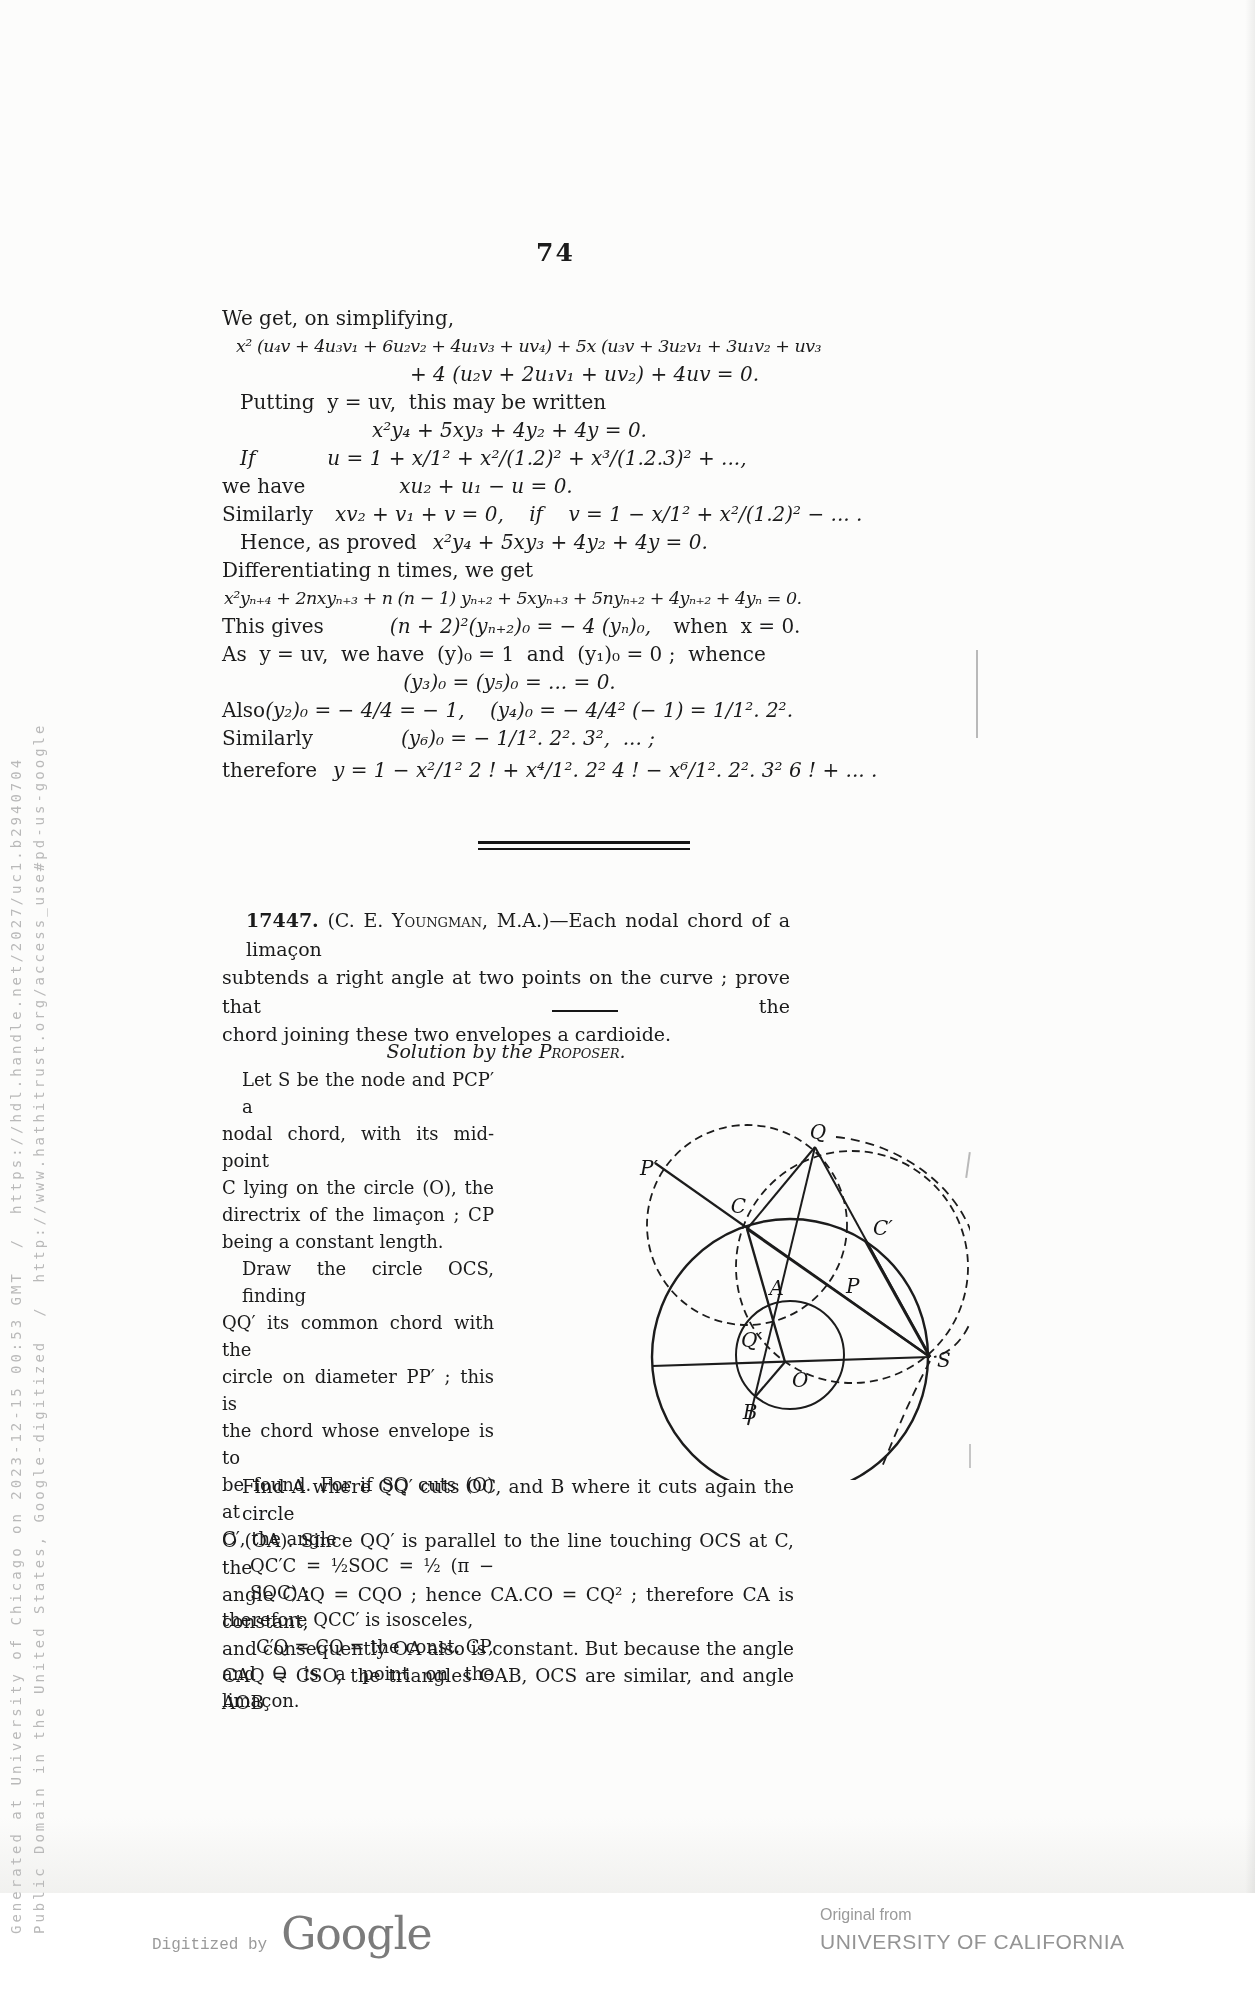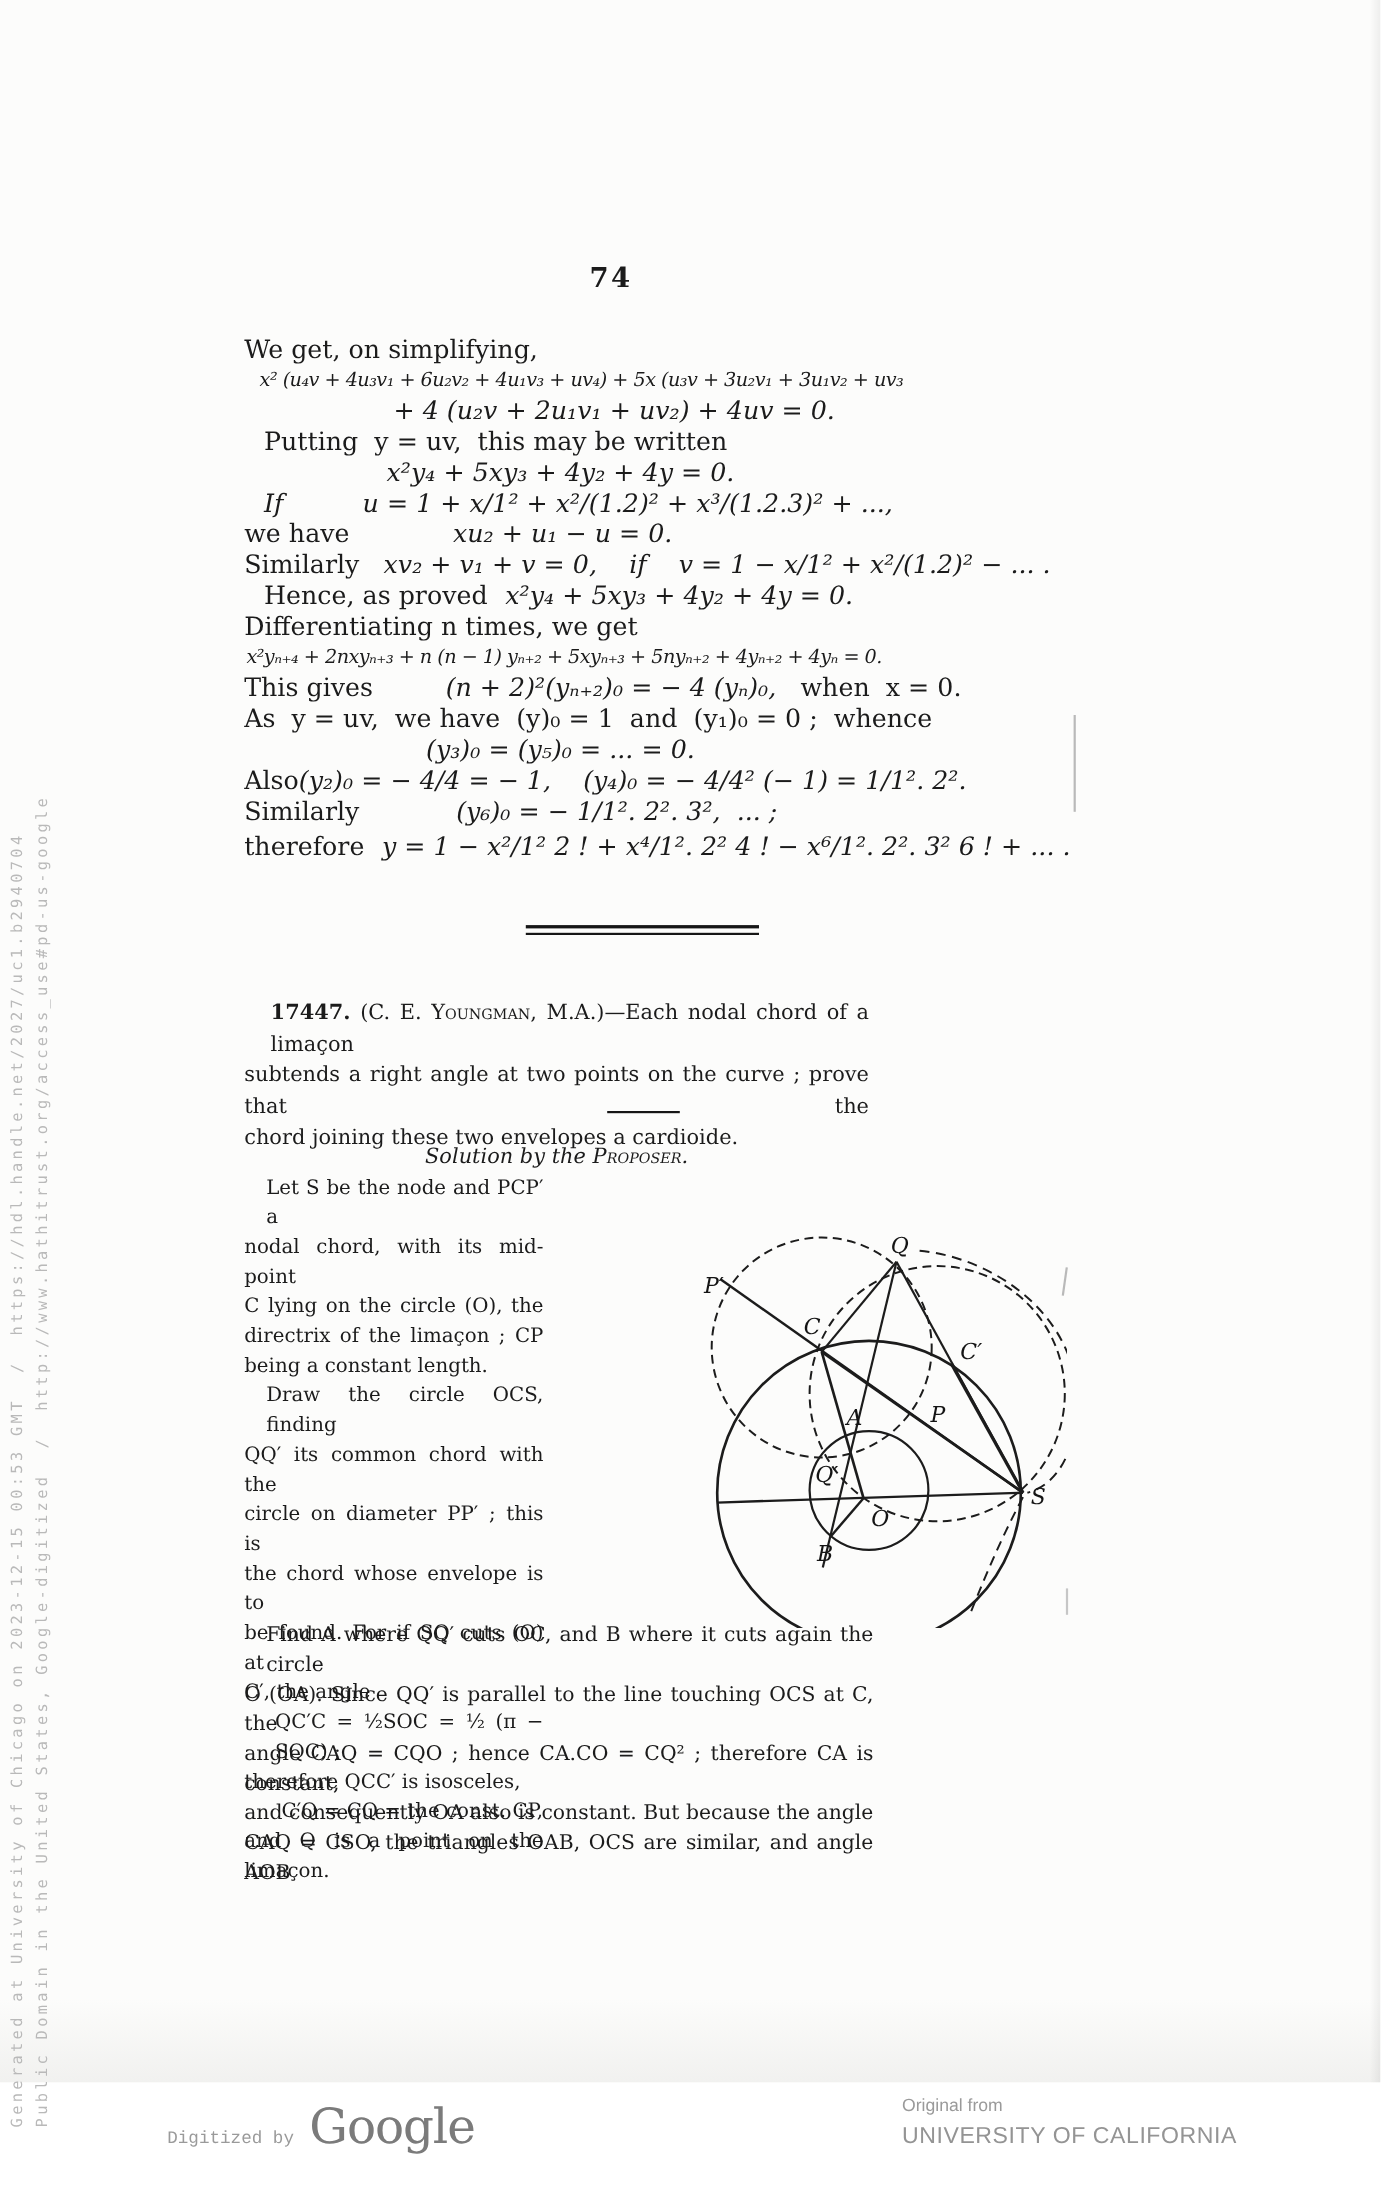--- a/index.html
+++ b/index.html
@@ -16,21 +16,21 @@
   
   .vert-line{position:absolute;transform-origin:0 0;transform:rotate(-90deg);
     font-family:"DejaVu Sans Mono",monospace;font-size:14px;letter-spacing:3px;
     color:#b9b9b9;white-space:pre;}
 
   
   .page-num{position:absolute;left:536px;top:238px;font-size:25px;font-weight:bold;letter-spacing:2px;}
 
   
   .derivation{position:absolute;left:222px;top:304px;width:575px;}
-  .line{white-space:pre;font-size:23px;line-height:28px;height:28px;}
+  .line{white-space:pre;font-size:20px;line-height:28px;height:28px;}
   .line .f{font-style:italic;}
   .center{text-align:center;}
   .right{text-align:right;padding-right:38px;}
   .tight{font-size:17.5px;letter-spacing:-0.5px;}
 
   
   .rule-double{position:absolute;left:478px;top:841px;width:212px;height:4px;
     border-top:3px solid #161616;border-bottom:2px solid #161616;}
   .rule-short{position:absolute;left:552px;top:1010px;width:66px;border-top:2px solid #161616;}
 

